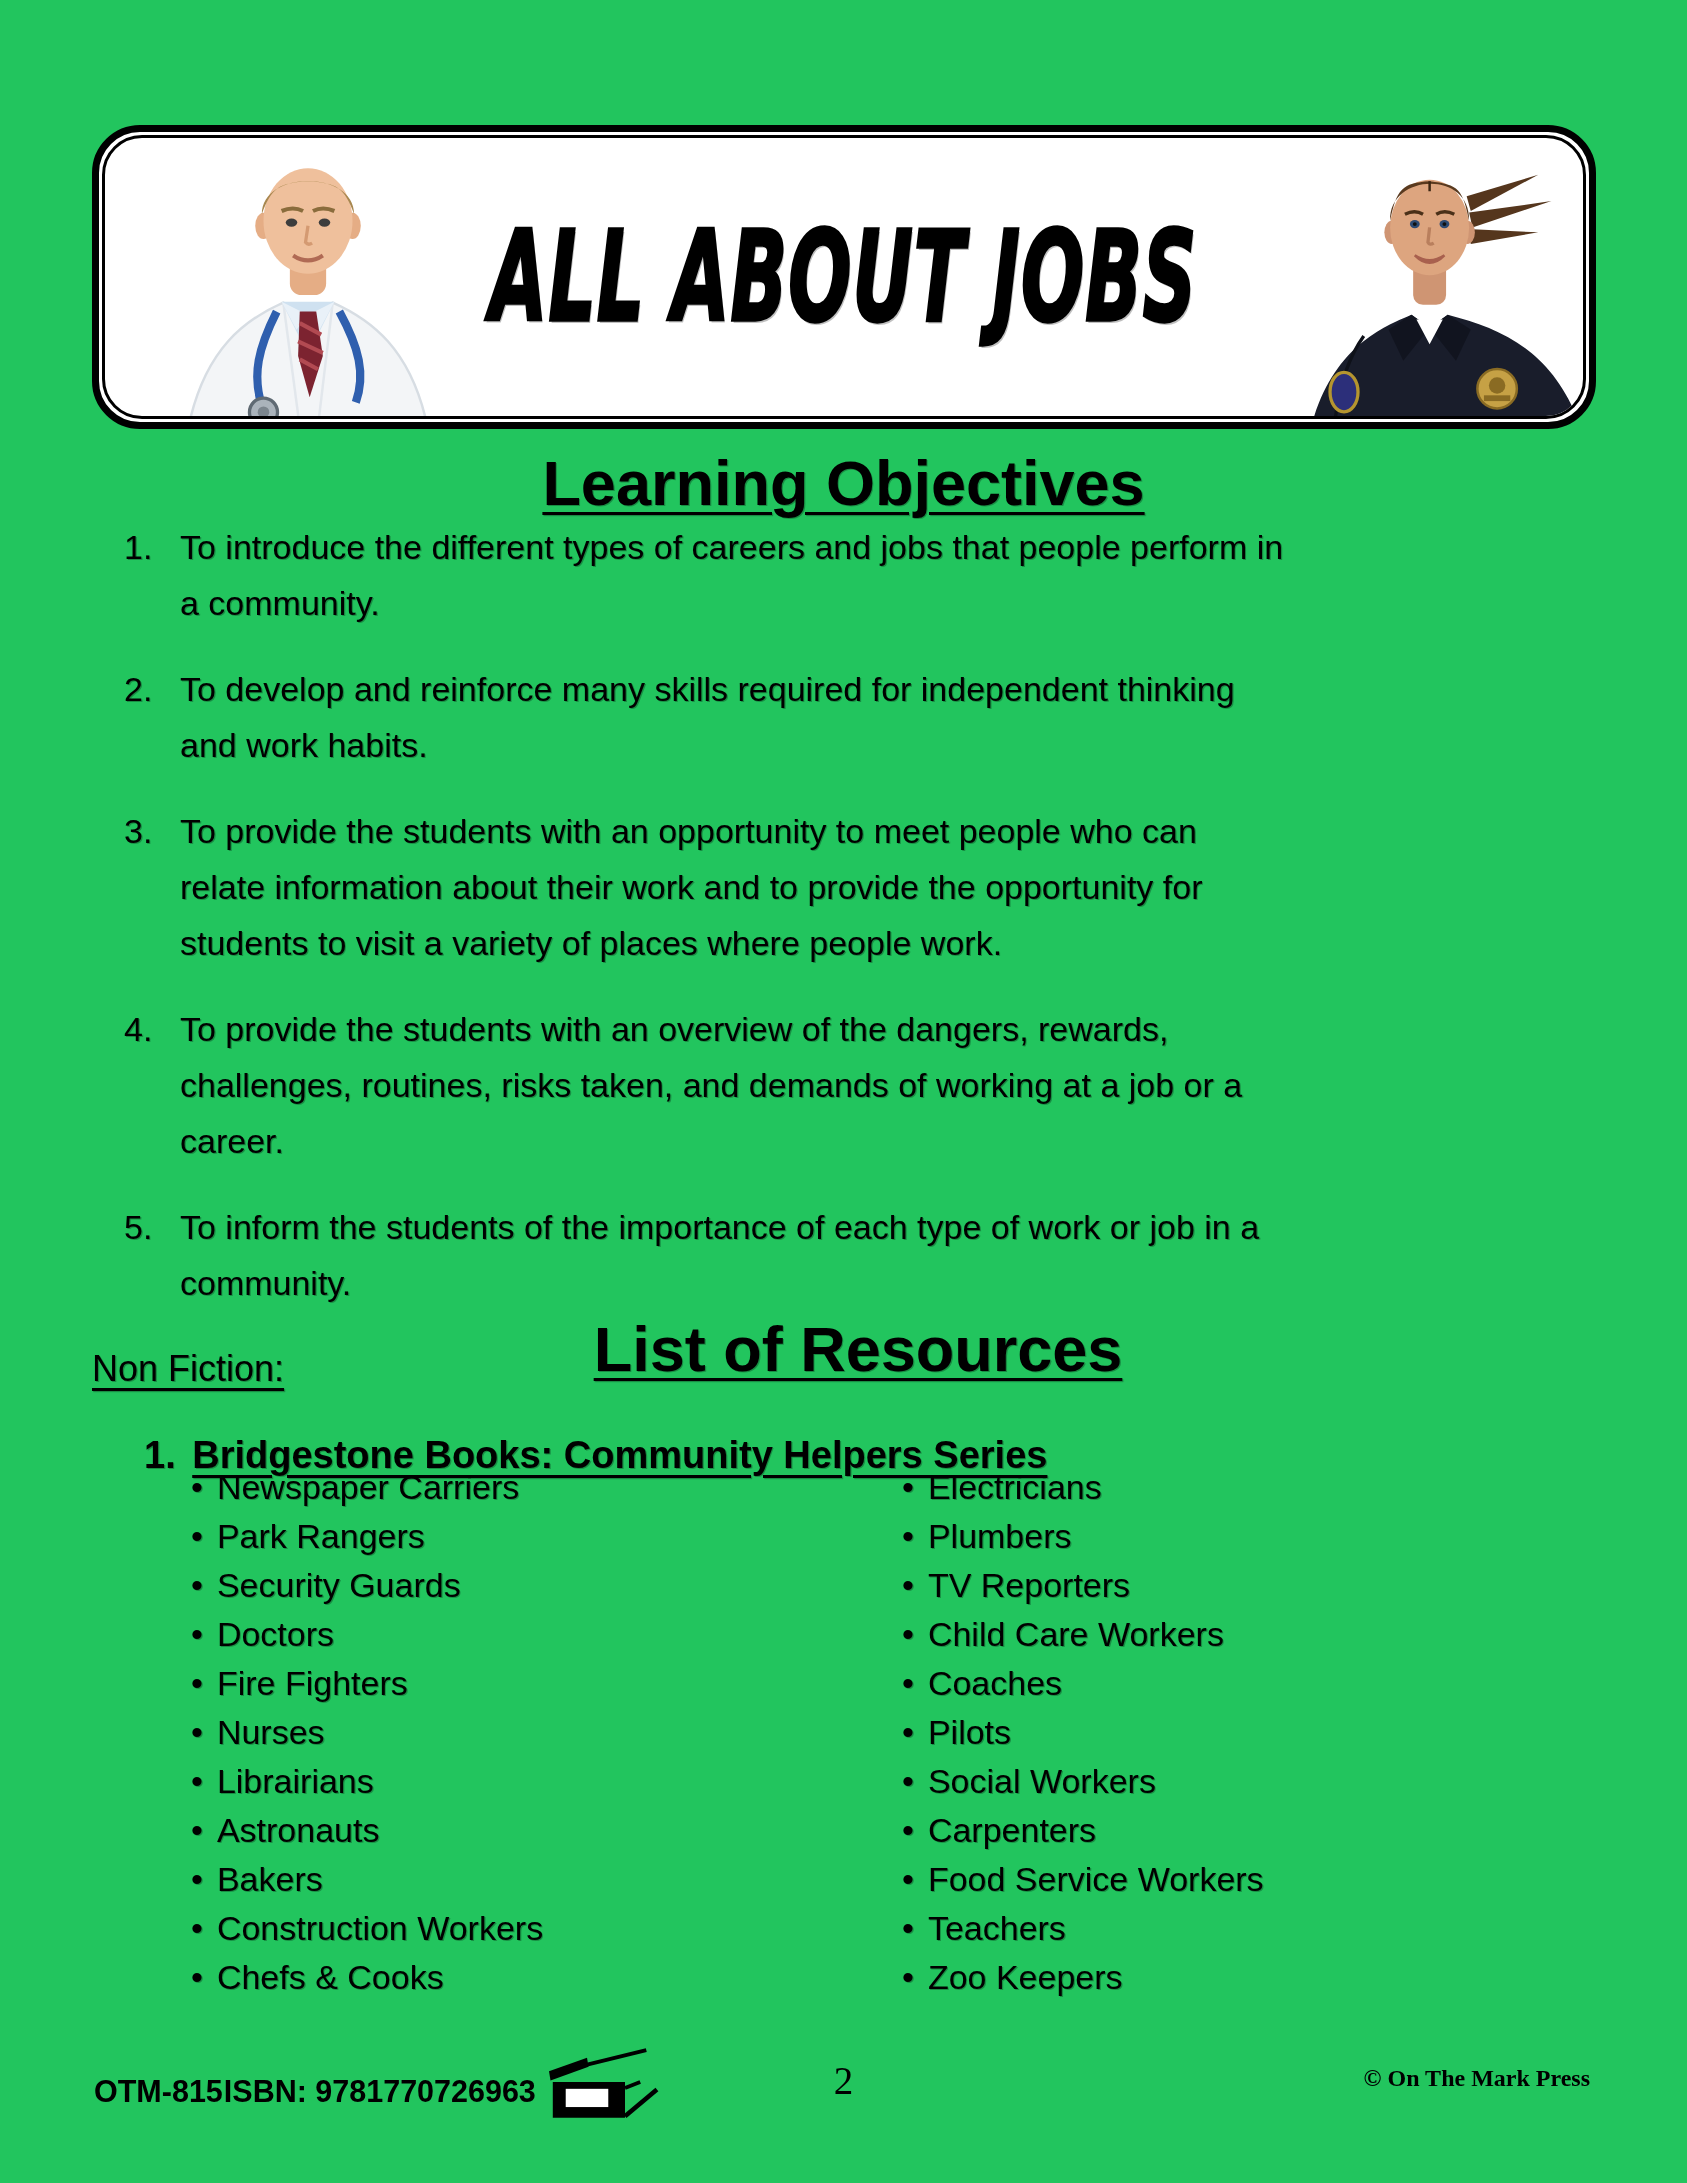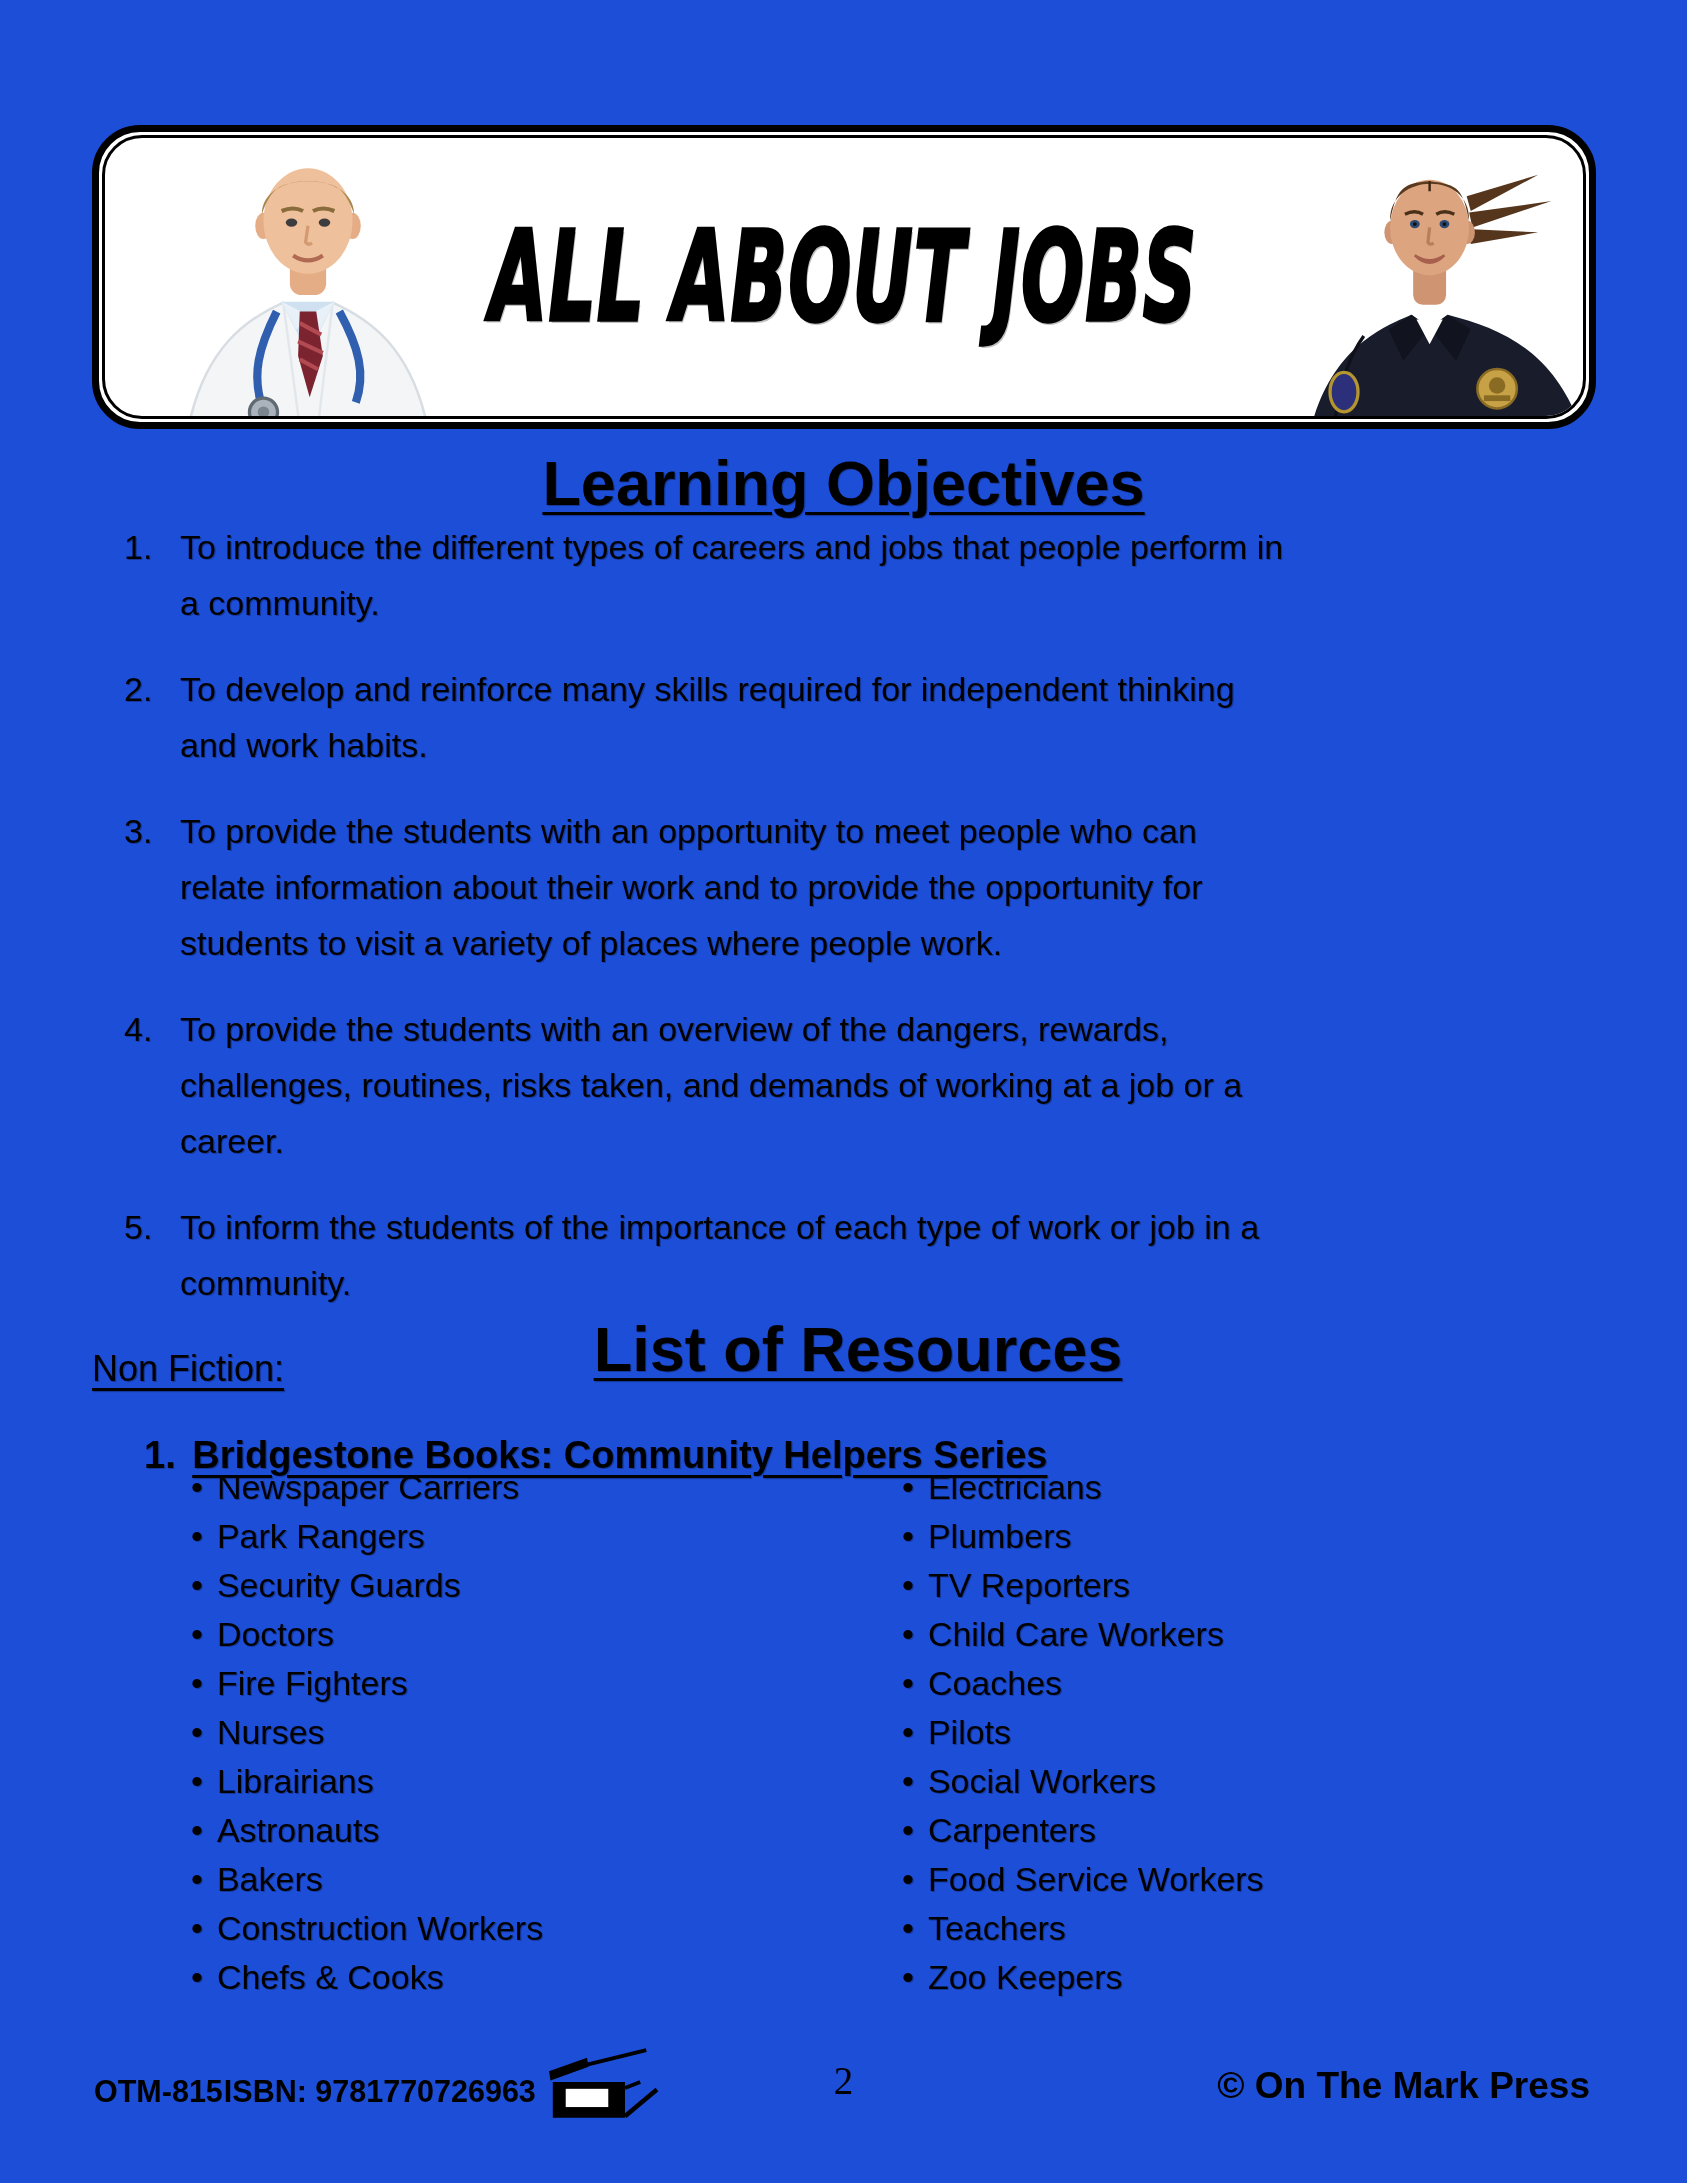--- a/index.html
+++ b/index.html
@@ -1,18 +1,18 @@
 <!DOCTYPE html>
 <html style="font-size:13px"><head>
 <meta charset="utf-8">
 <style>
   html,body { margin:0; padding:0; background:#fff; }
   .page {
     position:relative; width:1687px; height:2183px;
-    background:#1d4ed8; overflow:hidden; color:#000;
+    background:#22c55e; overflow:hidden; color:#000;
     font-family:"Liberation Sans", sans-serif;
   }
   .shadowtxt { text-shadow:1.2px 1.2px 0 rgba(0,0,0,0.28); }
 
   
   .banner {
     position:absolute; left:92px; top:125px;
     width:1490px; height:290px;
     border:7.4px solid #000; border-radius:48px;
     background:#fff;
@@ -91,21 +91,21 @@
     white-space:nowrap;
   }
   .footer-left .isbn { margin-left:1px; }
   .copier { width:114px; height:77px; margin-left:13px; margin-top:-15px; }
   .page-num {
     position:absolute; left:0; right:0; top:2058px; text-align:center;
     font-family:"Liberation Serif", serif; font-size:39px;
   }
   .copyright {
     position:absolute; right:97px; top:2065px;
-    font-family:Liberation Sans, sans-serif; font-weight:bold; font-size:37px;
+    font-family:Liberation Serif, serif; font-weight:bold; font-size:24px;
     white-space:nowrap;
   }
 </style>
 </head>
 <body>
 
 <div class="page">
 
   <div class="banner">
     <div class="banner-inner">

